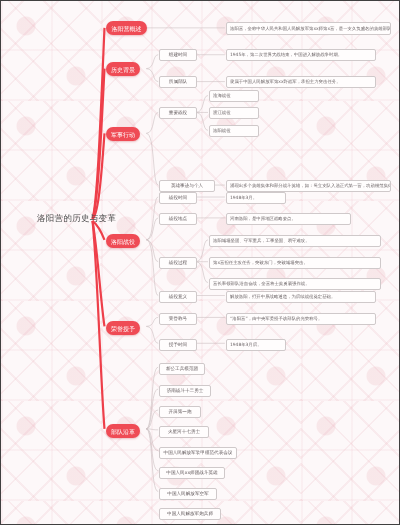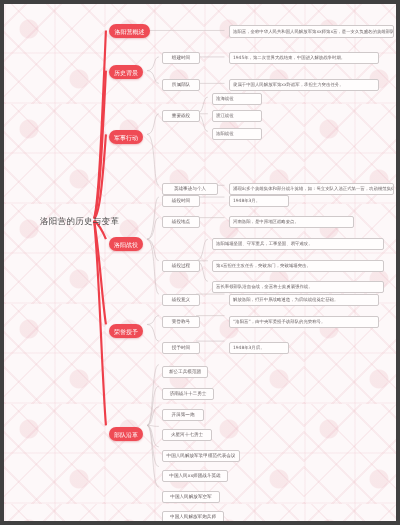--- a/index.html
+++ b/index.html
@@ -4,21 +4,21 @@
 <style>
   html,body{margin:0;padding:0;}
   body{
     width:400px;height:525px;overflow:hidden;
     font-family:"DejaVu Sans","Liberation Sans",sans-serif;
     background:#fdf7f8;
   }
   #canvas{
     position:relative;width:400px;height:525px;
     box-sizing:border-box;
-    border:4px solid #404040;
+    border:1px solid #404040;
     background-color:#a3a3a3;
     overflow:hidden;
   }
   
   #bg{
     position:absolute;inset:0;
     background-color:#fdf8f9;
     background-image:
       radial-gradient(circle at 25px 25px, rgba(233,170,180,.22) 0 9px, transparent 10px),
       radial-gradient(circle at 75px 75px, rgba(233,170,180,.22) 0 9px, transparent 10px),

